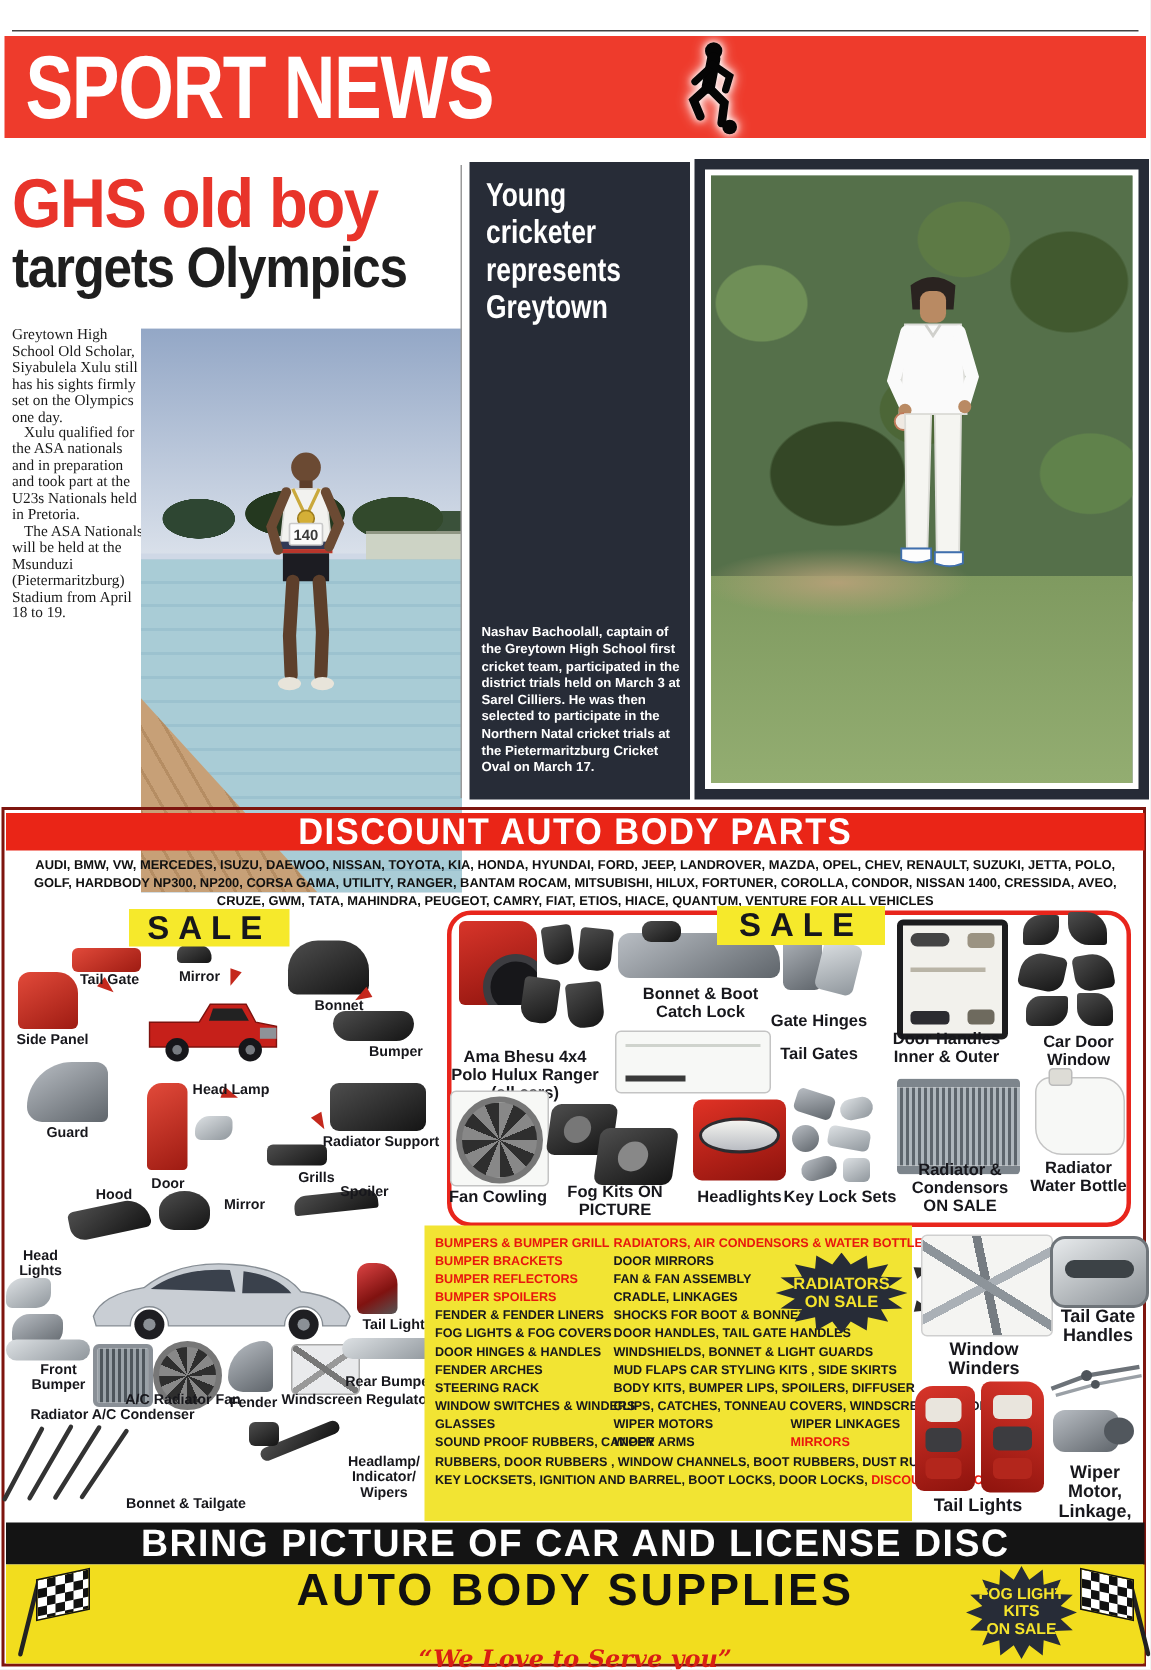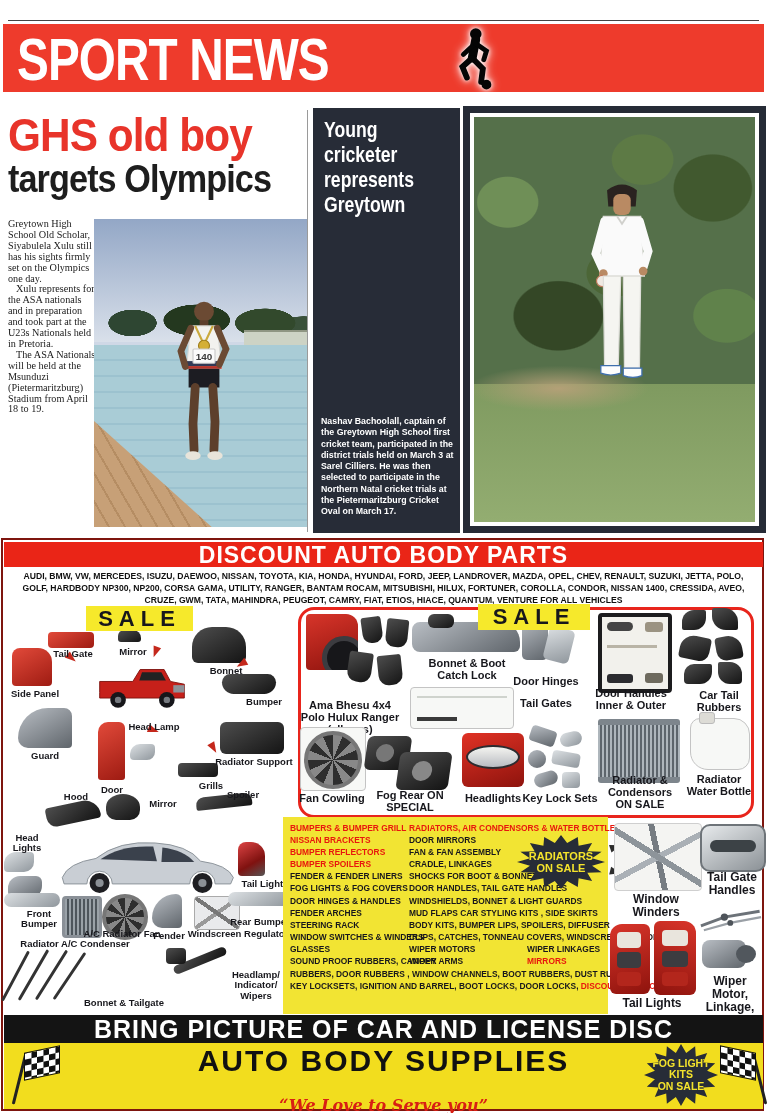--- a/index.html
+++ b/index.html
@@ -20,21 +20,21 @@
   .hl-red{position:absolute;left:8px;top:108px;color:#e8342a;font-weight:bold;font-size:46px;
         letter-spacing:-1px;transform:scaleX(.92);transform-origin:left top;white-space:nowrap}
   .hl-black{position:absolute;left:8px;top:158px;color:#1e1e1e;font-weight:bold;font-size:38px;
         letter-spacing:-1px;transform:scaleX(.9);transform-origin:left top;white-space:nowrap}
   .bodycopy{position:absolute;left:8px;top:219px;width:90px;font-family:"Liberation Serif",serif;
         font-size:10.2px;line-height:10.9px;color:#1a1a1a}
   .bodycopy .para{margin:0}
   .bodycopy .para:not(:first-child){text-indent:8px}
   .vrule{position:absolute;left:307px;top:110px;width:1px;height:422px;background:#9a9a9a}
   
-  .ath{position:absolute;left:94px;top:219px;width:214px;height:308px;overflow:hidden;background:#cfd8e6}
+  .ath{position:absolute;left:94px;top:219px;width:214px;height:376px;overflow:hidden;background:#cfd8e6}
   .ath .sky{position:absolute;left:0;top:0;right:0;height:40%;background:linear-gradient(#93a7c6,#d9e0ea)}
   .ath .trees{position:absolute;left:0;top:23%;right:0;height:18%;
         background:radial-gradient(40px 22px at 18% 60%,#2e4632 60%,transparent 61%),
                    radial-gradient(55px 26px at 48% 55%,#24381f 60%,transparent 61%),
                    radial-gradient(50px 24px at 80% 60%,#32492c 60%,transparent 61%),
                    radial-gradient(60px 20px at 98% 70%,#3a513a 60%,transparent 61%)}
   .ath .stand{position:absolute;left:70%;top:36%;width:30%;height:7%;background:#cdd3c5;border-top:2px solid #8f9683}
   .ath .track{position:absolute;left:0;top:41%;right:0;bottom:0;
         background:repeating-linear-gradient(#a9ccd6 0 14px,#9cc2cf 14px 16px)}
   .ath .paving{position:absolute;left:0;top:58%;width:100%;height:42%;
@@ -127,21 +127,21 @@
         <path d="M28 36 L17 46 L22 58" stroke-width="6.5" fill="none"></path>
         <circle cx="44" cy="66" r="5.5" stroke="none"></circle>
       </g>
     </svg>
   </div>
 
   <div class="hl-red">GHS old boy</div>
   <div class="hl-black">targets Olympics</div>
   <div class="bodycopy">
       <div class="para"><span>Greytown High School Old Scholar, Siyabulela Xulu still has his sights firmly set on the Olympics one day.</span></div>
-      <div class="para"><span>Xulu represents for the ASA nationals and in preparation and took part at the U23s Nationals held in Pretoria.</span></div>
+      <div class="para"><span>Xulu qualified for the ASA nationals and in preparation and took part at the U23s Nationals held in Pretoria.</span></div>
       <div class="para"><span>The ASA Nationals will be held at the Msunduzi (Pietermaritzburg) Stadium from April 18 to 19.</span></div>
     </div>
 
   <div class="ath">
     <div class="sky"></div>
     <div class="trees"></div>
     <div class="stand"></div>
     <div class="track"></div>
     <div class="paving"></div>
     <svg viewBox="0 0 100 160" style="position:absolute;left:55px;top:28px;width:110px;height:270px">
@@ -299,21 +299,21 @@
   <div class="pg blob" style="left:378px;top:655px;width:24px;height:30px;border-radius:3px 3px 10px 10px;transform:rotate(-6deg)"></div>
   <div class="lbl lbl-md" style="left:300px;top:700px;width:100px">Ama Bhesu 4x4 Polo Hulux Ranger (all cars)</div>
 
   <div class="pg greyp" style="left:412px;top:622px;width:108px;height:30px;border-radius:8px 20px 6px 8px"></div>
   <div class="pg blob" style="left:428px;top:614px;width:26px;height:14px;border-radius:6px"></div>
   <div class="pg blob" style="left:478px;top:612px;width:20px;height:16px;border-radius:6px"></div>
   <div class="lbl lbl-md" style="left:414px;top:658px;width:106px">Bonnet &amp; Boot Catch Lock</div>
 
   <div class="pg greyp" style="left:522px;top:618px;width:26px;height:42px;border-radius:5px"></div>
   <div class="pg silver" style="left:546px;top:628px;width:26px;height:34px;border-radius:5px;transform:rotate(14deg)"></div>
-  <div class="lbl lbl-md" style="left:508px;top:676px;width:76px">Door Hinges</div>
+  <div class="lbl lbl-md" style="left:508px;top:676px;width:76px">Gate Hinges</div>
 
   <div class="pg whitep" style="left:410px;top:687px;width:102px;height:40px">
     <div style="position:absolute;left:6px;top:8px;right:6px;height:2px;background:#cfd3cd"></div>
     <div style="position:absolute;left:6px;bottom:7px;width:40px;height:4px;background:#3a3a3a"></div>
   </div>
   <div class="lbl lbl-md" style="left:514px;top:698px;width:64px">Tail Gates</div>
 
   <div class="pg" style="left:598px;top:613px;width:66px;height:72px;background:#f2f1ec;border:4px solid #1c1c1e">
     <div style="position:absolute;left:5px;top:5px;width:26px;height:9px;border-radius:5px;background:#444"></div>
     <div style="position:absolute;right:5px;top:5px;width:18px;height:10px;border-radius:3px;background:#9b9382"></div>
@@ -322,33 +322,33 @@
     <div style="position:absolute;left:5px;top:28px;width:50px;height:3px;background:#b9b4a6"></div>
   </div>
   <div class="lbl lbl-md" style="left:592px;top:688px;width:78px">Door Handles Inner &amp; Outer</div>
 
   <div class="pg blob" style="left:682px;top:610px;width:24px;height:20px;border-radius:12px 2px 12px 2px"></div>
   <div class="pg blob" style="left:712px;top:608px;width:26px;height:22px;border-radius:2px 14px 2px 14px"></div>
   <div class="pg blob" style="left:680px;top:636px;width:30px;height:24px;border-radius:14px 4px 10px 4px;transform:rotate(12deg)"></div>
   <div class="pg blob" style="left:716px;top:636px;width:26px;height:24px;border-radius:4px 14px 4px 10px;transform:rotate(-10deg)"></div>
   <div class="pg blob" style="left:684px;top:664px;width:28px;height:20px;border-radius:10px 2px 12px 4px"></div>
   <div class="pg blob" style="left:718px;top:662px;width:24px;height:22px;border-radius:2px 12px 4px 12px"></div>
-  <div class="lbl lbl-md" style="left:686px;top:690px;width:66px">Car Tail Rubbers</div>
+  <div class="lbl lbl-md" style="left:686px;top:690px;width:66px">Car Door Window</div>
 
   <div class="pg whitep" style="left:300px;top:727px;width:64px;height:62px"></div>
   <div class="pg fan" style="left:304px;top:731px;width:50px;height:50px"></div>
   <div class="lbl lbl-md" style="left:296px;top:793px;width:72px">Fan Cowling</div>
 
   <div class="pg blob" style="left:366px;top:736px;width:44px;height:34px;border-radius:6px;transform:skewX(-8deg)">
     <div style="position:absolute;left:10px;top:8px;width:18px;height:18px;border-radius:50%;background:#777"></div>
   </div>
   <div class="pg blob" style="left:398px;top:752px;width:52px;height:38px;border-radius:6px;transform:skewX(-8deg)">
     <div style="position:absolute;left:14px;top:9px;width:20px;height:20px;border-radius:50%;background:#888"></div>
   </div>
-  <div class="lbl lbl-md" style="left:370px;top:790px;width:80px">Fog Rear ON SPECIAL</div>
+  <div class="lbl lbl-md" style="left:370px;top:790px;width:80px">Fog Kits ON PICTURE</div>
 
   <div class="pg" style="left:462px;top:733px;width:62px;height:54px;border-radius:6px;background:linear-gradient(160deg,#e03225,#8e130d);overflow:hidden">
     <div style="position:absolute;left:4px;top:12px;width:50px;height:20px;border-radius:50%;background:linear-gradient(#f4f4f0,#b9bcc2);border:2px solid #2c2c30"></div>
   </div>
   <div class="lbl lbl-md" style="left:460px;top:793px;width:66px">Headlights</div>
 
   <div class="pg greyp" style="left:530px;top:728px;width:26px;height:16px;border-radius:4px;transform:rotate(18deg)"></div>
   <div class="pg silver" style="left:560px;top:732px;width:22px;height:14px;border-radius:7px;transform:rotate(-12deg)"></div>
   <div class="pg greyp" style="left:528px;top:750px;width:18px;height:18px;border-radius:50%"></div>
   <div class="pg silver" style="left:552px;top:752px;width:28px;height:14px;border-radius:4px;transform:rotate(10deg)"></div>
@@ -360,21 +360,21 @@
   <div class="lbl lbl-md" style="left:600px;top:775px;width:80px">Radiator &amp; Condensors ON SALE</div>
 
   <div class="pg whitep" style="left:690px;top:718px;width:58px;height:50px;border-radius:10px 16px 12px 18px">
     <div style="position:absolute;left:8px;top:-7px;width:14px;height:10px;border-radius:3px;background:#dddcd6;border:1px solid #bbb"></div>
   </div>
   <div class="lbl lbl-md" style="left:682px;top:774px;width:74px">Radiator Water Bottle</div>
 
   <div class="ylist"></div>
   <div class="plcol" style="left:290px;top:822px;width:118px">
       <div class="plist-row"><span class="red-txt">BUMPERS &amp; BUMPER GRILL</span></div>
-      <div class="plist-row"><span class="red-txt">NISSAN BRACKETS</span></div>
+      <div class="plist-row"><span class="red-txt">BUMPER BRACKETS</span></div>
       <div class="plist-row"><span class="red-txt">BUMPER REFLECTORS</span></div>
       <div class="plist-row"><span class="red-txt">BUMPER SPOILERS</span></div>
       <div class="plist-row"><span>FENDER &amp; FENDER LINERS</span></div>
       <div class="plist-row"><span>FOG LIGHTS &amp; FOG COVERS</span></div>
       <div class="plist-row"><span>DOOR HINGES &amp; HANDLES</span></div>
       <div class="plist-row"><span>FENDER ARCHES</span></div>
       <div class="plist-row"><span>STEERING RACK</span></div>
       <div class="plist-row"><span>WINDOW SWITCHES &amp; WINDERS</span></div>
       <div class="plist-row"><span>GLASSES</span></div>
       <div class="plist-row"><span>SOUND PROOF RUBBERS, CANOPY</span></div>

